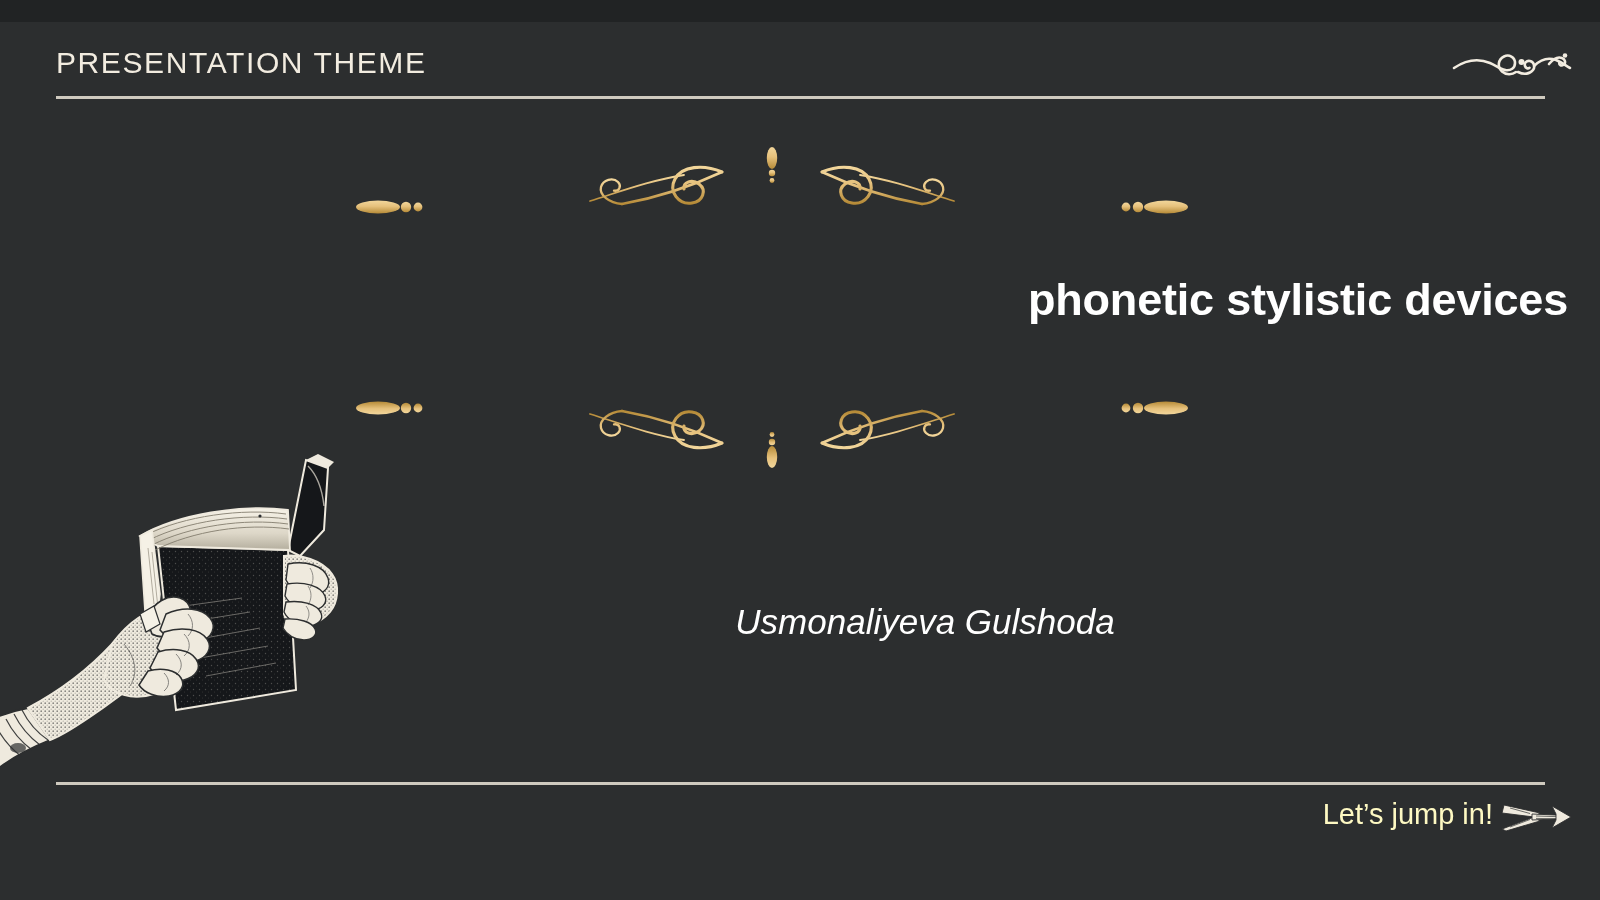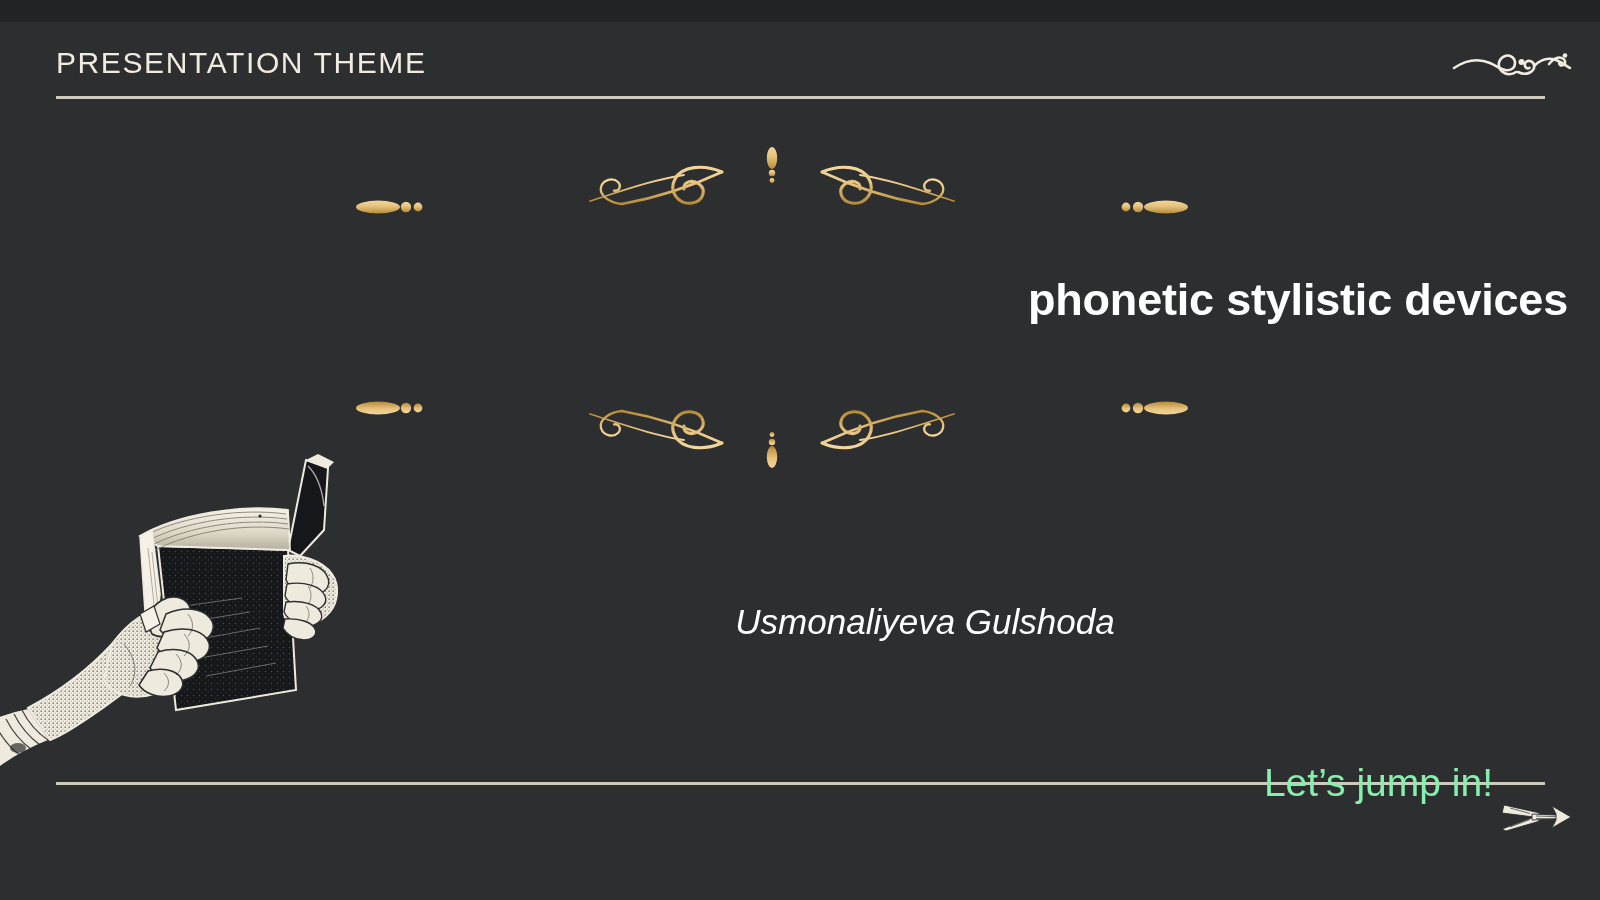--- a/index.html
+++ b/index.html
@@ -112,23 +112,23 @@
     position: absolute;
     left: 56px;
     top: 782px;
     width: 1489px;
     height: 3px;
     background: #cfcabf;
   }
   #footer-cta {
     position: absolute;
     right: 131px;
-    top: 761px;
-    font-size: 39px;
-    color: #86efac;
+    top: 798px;
+    font-size: 29px;
+    color: #fef9c3;
     font-weight: 400;
     white-space: nowrap;
   }
   #footer-arrow {
     position: absolute;
     right: 52px;
     top: 796px;
     width: 72px;
     height: 40px;
   }

